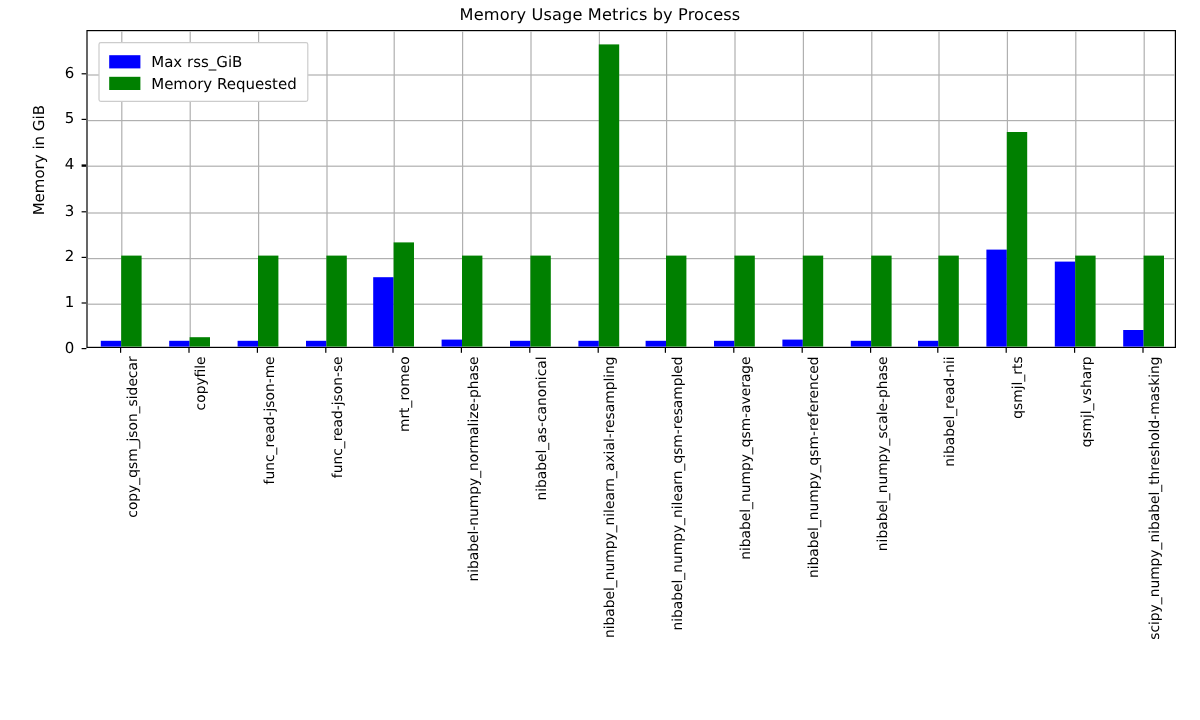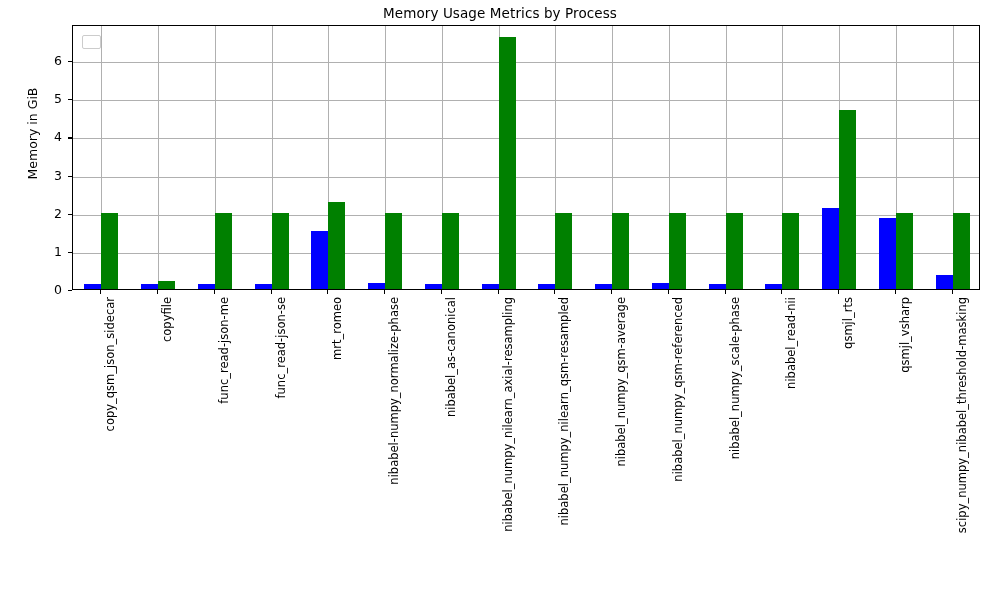--- a/index.html
+++ b/index.html
@@ -278,15 +278,23 @@
       <div class="xlabel" style="left: 714.375px;">nibabel_read-nii</div>
       <div class="xtick-mark" style="left: 766.125px;"></div>
       <div class="xlabel" style="left: 771.125px;">qsmjl_rts</div>
       <div class="xtick-mark" style="left: 822.875px;"></div>
       <div class="xlabel" style="left: 827.875px;">qsmjl_vsharp</div>
       <div class="xtick-mark" style="left: 879.625px;"></div>
       <div class="xlabel" style="left: 884.625px;">scipy_numpy_nibabel_threshold-masking</div>
     </div>
 
   <div id="legend">
+      <div class="legend-row">
+        <span class="swatch" style="background: rgb(0, 0, 255);"></span>
+        <span class="legend-text">Max rss_GiB</span>
+      </div>
+      <div class="legend-row">
+        <span class="swatch" style="background: rgb(0, 128, 0);"></span>
+        <span class="legend-text">Memory Requested</span>
+      </div>
     </div>
 
 </div>
 
 </body></html>

